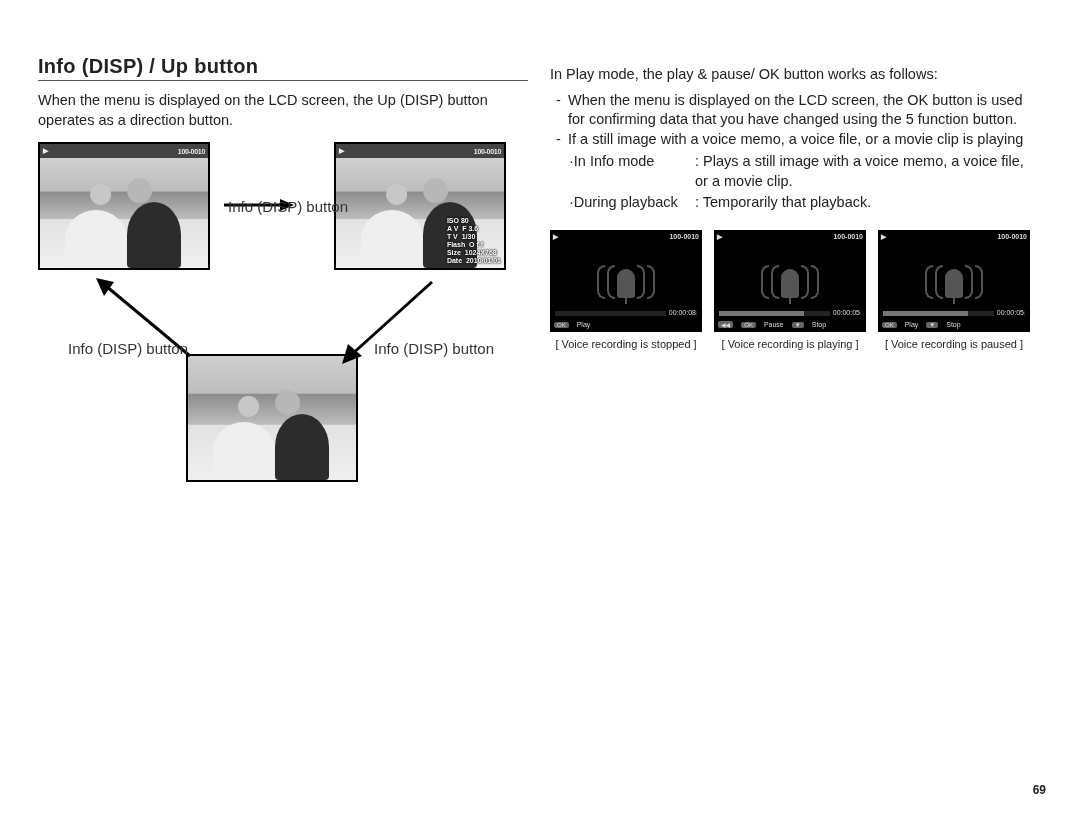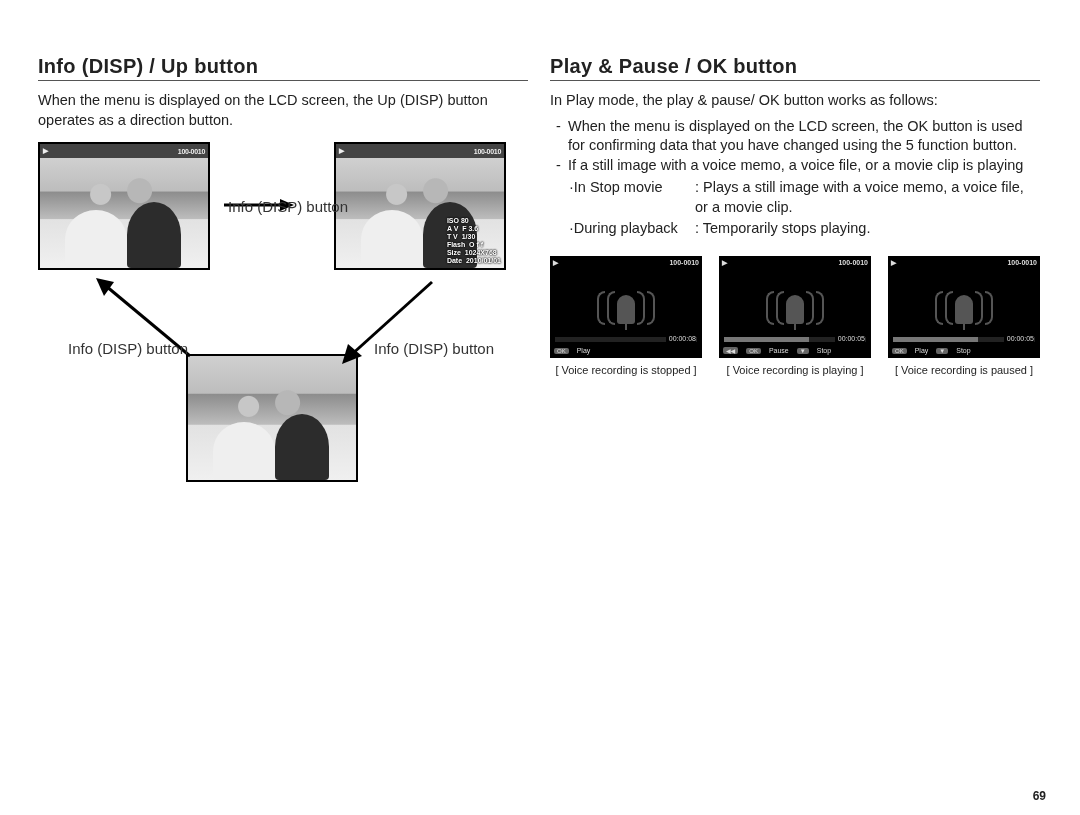--- a/index.html
+++ b/index.html
@@ -120,21 +120,20 @@
   }
   .arrow {
     position: absolute; width: 70px; height: 14px;
   }
 
   
   .voice-row {
     display: flex;
     gap: 12px;
     margin-top: 16px;
-    justify-content: space-between;
   }
   .voice-card { width: 152px; }
   .voice-card .screen {
     width: 152px; height: 102px;
     background: #000; position: relative; color: #ddd;
     overflow: hidden;
   }
   .voice-card .vtop {
     height: 14px; font-size: 7px; display: flex; justify-content: space-between;
     align-items: center; padding: 0 3px; font-weight: bold; background: #000;
@@ -167,21 +166,21 @@
     display: flex; align-items: center; gap: 8px; padding: 0 4px; font-size: 7px;
   }
   .voice-card .vctrl .btn-chip {
     background: #666; padding: 0 3px; border-radius: 2px; font-size: 6px;
   }
   .voice-caption {
     text-align: center; font-size: 11px; margin-top: 6px; color: #222;
   }
 
   .page-num {
-    position: fixed; bottom: 12px; right: 34px;
+    position: fixed; bottom: 18px; right: 34px;
     font-size: 12px; font-weight: bold; color: #222;
   }
 </style>
 </head>
 <body>
 
 <div class="page">
 
   <div class="col">
     <h2 class="section-title">Info (DISP) / Up button</h2>
@@ -234,41 +233,40 @@
         <polygon points="2,90 8,70 22,82" fill="#000"></polygon>
       </svg>
 
       <div class="illus-caption" style="top:40px; left:190px;">Info (DISP) button</div>
       <div class="illus-caption" style="top:182px; left:30px;">Info (DISP) button</div>
       <div class="illus-caption" style="top:182px; left:336px;">Info (DISP) button</div>
     </div>
   </div>
 
   <div class="col">
-    <h2 class="section-title">Play &amp; Pause / OK button</h2>
     <div class="body-text">In Play mode, the play &amp; pause/ OK button works as follows:</div>
     <div class="bullet-list">
       <div class="bullet-row">
         <span class="dash">-</span>
         <span>When the menu is displayed on the LCD screen, the OK button is used for confirming data that you have changed using the 5 function button.</span>
       </div>
       <div class="bullet-row">
         <span class="dash">-</span>
         <span>If a still image with a voice memo, a voice file, or a movie clip is playing</span>
       </div>
     </div>
     <table class="mode-table">
       <tbody>
           <tr>
-            <td class="k">·In Stop movie</td>
+            <td class="k">·In Info mode</td>
             <td class="v">: Plays a still image with a voice memo, a voice file, or a movie clip.</td>
           </tr>
       <tr>
             <td class="k">·During playback</td>
-            <td class="v">: Temporarily stops playing.</td>
+            <td class="v">: Temporarily that playback.</td>
           </tr>
     </tbody>
       </table>
 
     <div class="voice-row" id="voice-row">
         <div class="voice-card">
           <div class="screen">
             <div class="vtop">
               <span>▶</span>
               <span>100-0010</span>

